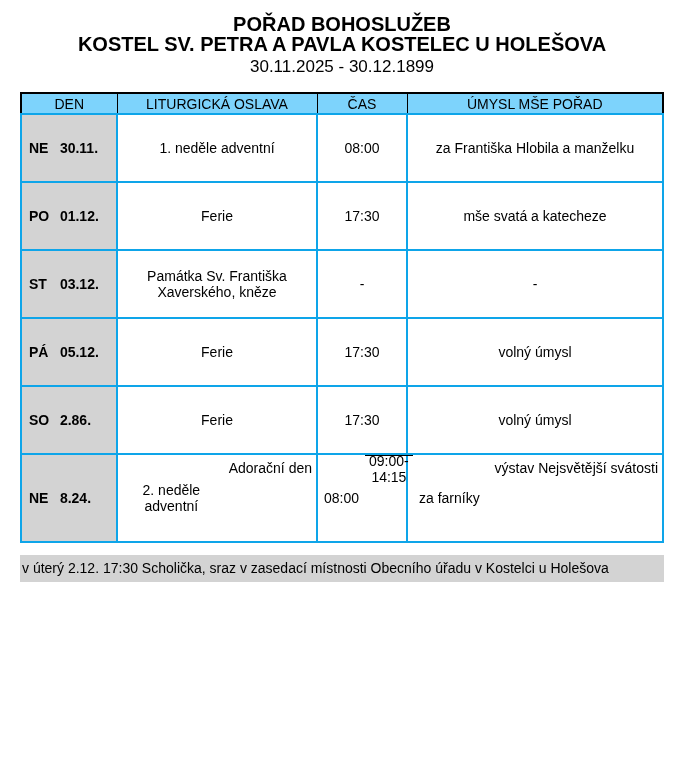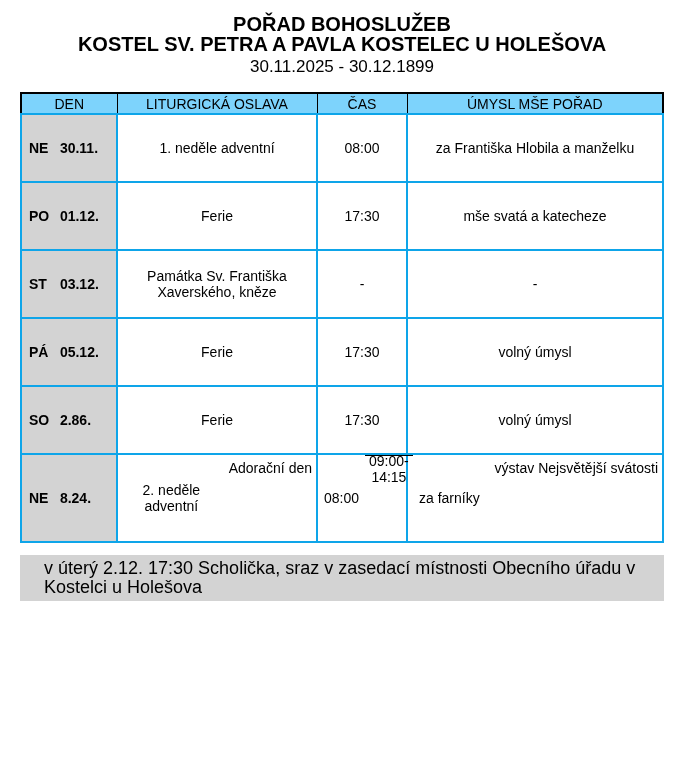--- a/index.html
+++ b/index.html
@@ -53,23 +53,23 @@
   .schedule td.dual { padding: 0; height: 88px; }
   .dual-wrap { display: flex; height: 100%; }
   .dual-top { flex: 1; display: flex; align-items: center; justify-content: center; padding: 2px 6px; }
   .dual-bottom { height: 26px; display: flex; align-items: center; justify-content: center; padding: 0 4px; }
   .dual-bottom.ruled { border-top: 1px solid #000; }
 
   .note {
     margin-top: 12px;
     width: 644px;
     background: #d3d3d3;
-    font-size: 18px;
+    font-size: 14px;
     line-height: 19px;
-    padding: 4px 24px;
+    padding: 4px 2px;
   }
 </style>
 </head>
 <body>
 
 <div class="page">
 
   <div class="titles">
     <div class="title-line">POŘAD BOHOSLUŽEB</div>
     <div class="title-line">KOSTEL SV. PETRA A PAVLA KOSTELEC U HOLEŠOVA</div>

